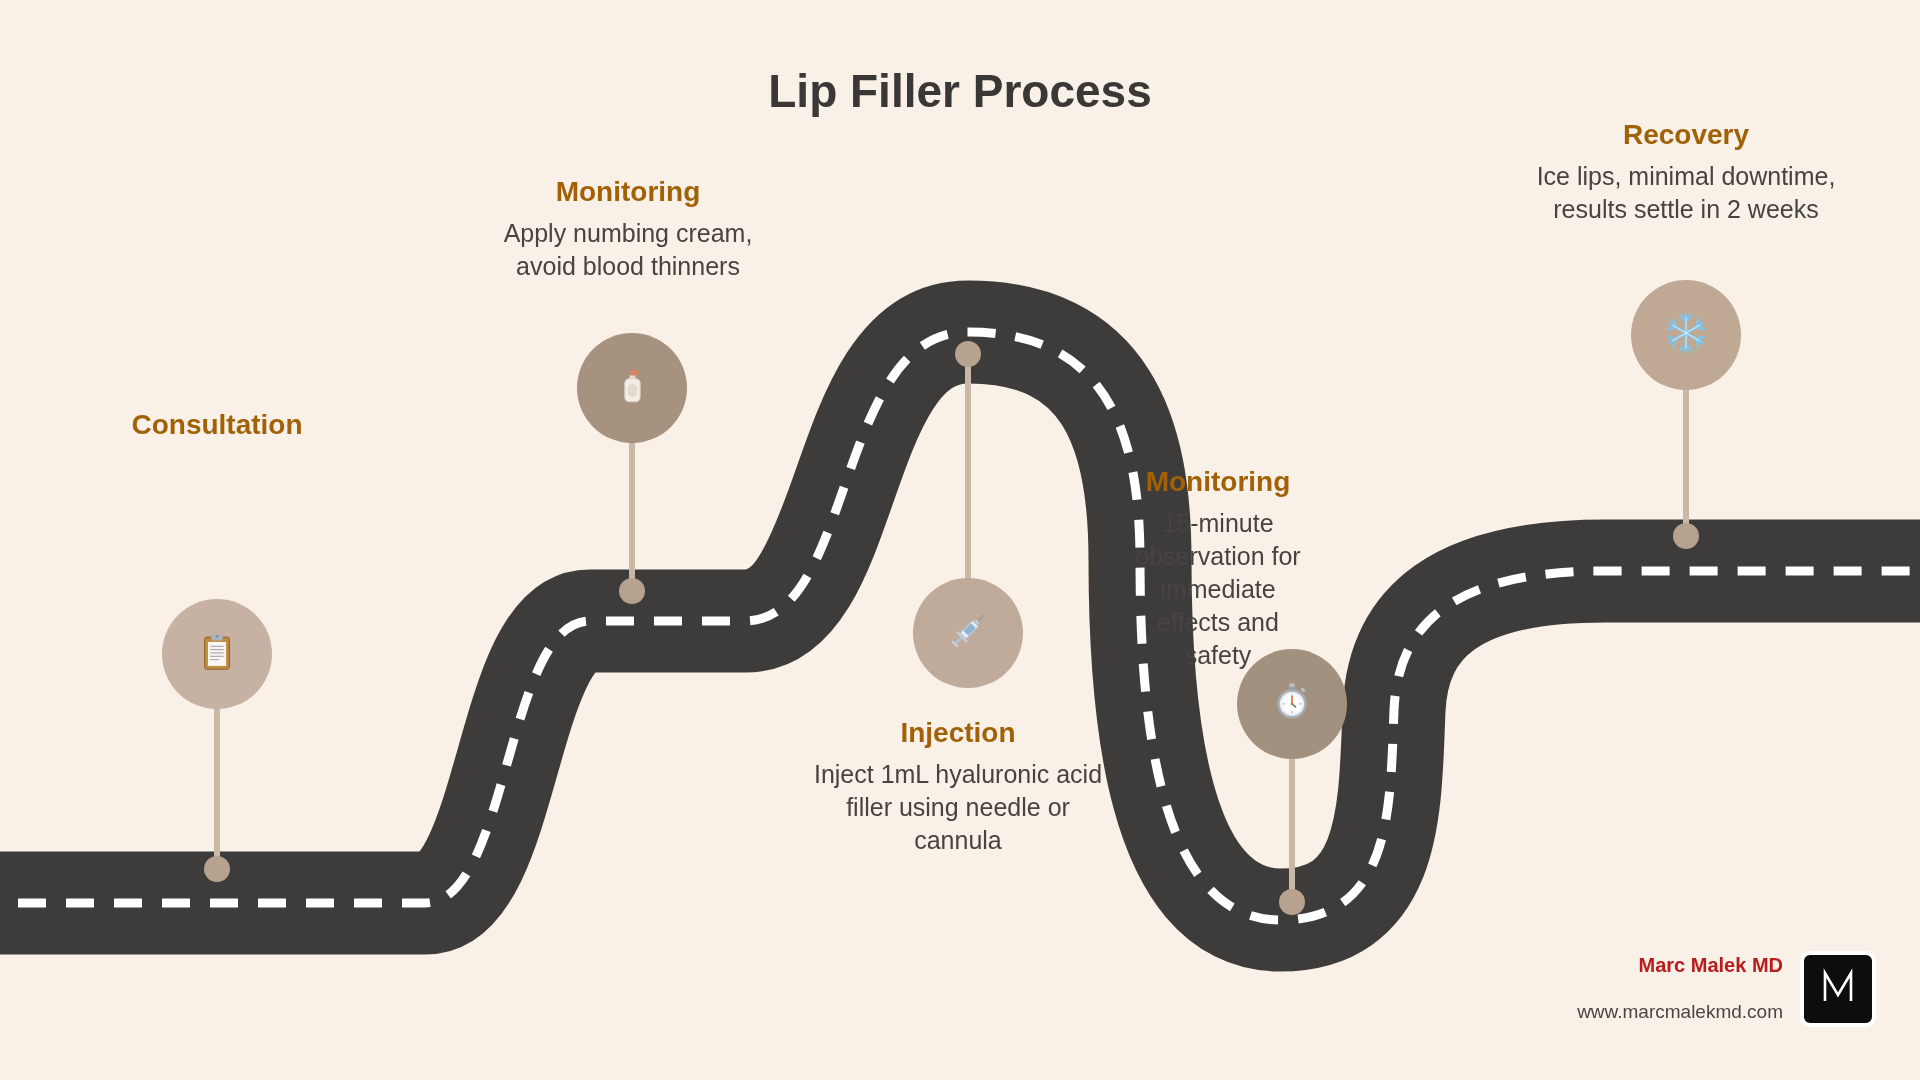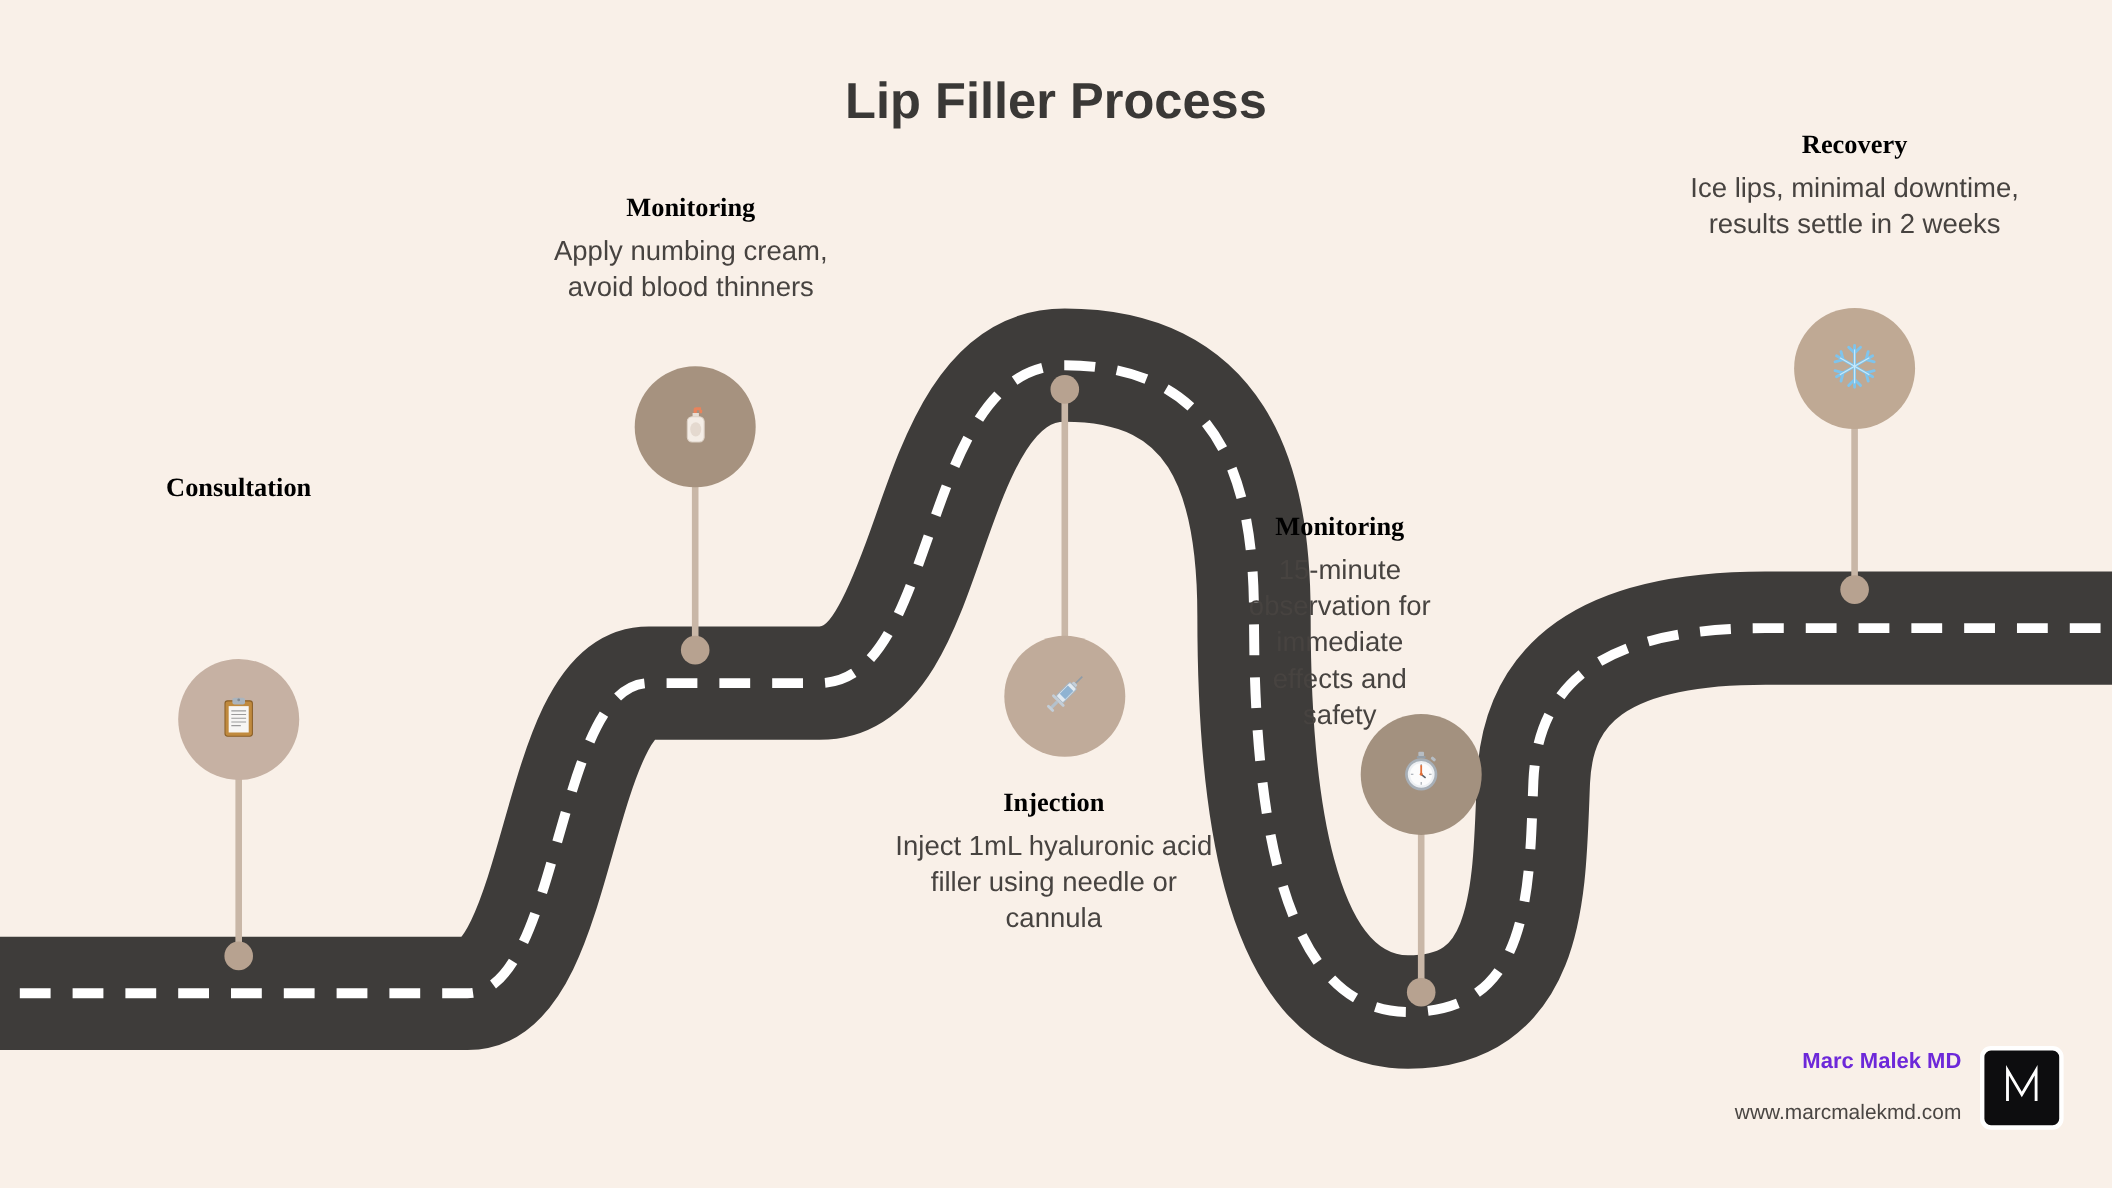--- a/index.html
+++ b/index.html
@@ -10,33 +10,33 @@
   }
   .canvas{position:absolute;inset:0;width:1920px;height:1080px;}
   svg.road-layer{position:absolute;inset:0;z-index:1;}
   .page-title{
     position:absolute;left:960px;top:64px;transform:translateX(-50%);
     font-size:46px;font-weight:bold;color:#3a3836;white-space:nowrap;z-index:5;text-align:center;
   }
   .step-text{
     position:absolute;transform:translateX(-50%);text-align:center;z-index:5;width:340px;
   }
-  .step-title{font-size:24px;font-weight:bold;color:#000000;line-height:1.2;font-family:Liberation Serif, serif;}
+  .step-title{font-size:28px;font-weight:bold;color:#a16207;line-height:1.2;}
   .step-desc{
     font-size:25px;color:#474340;line-height:33px;margin:8px auto 0 auto;
   }
   .step-circle{
     position:absolute;width:110px;height:110px;border-radius:50%;
     display:flex;align-items:center;justify-content:center;z-index:4;
   }
   .footer{
     position:absolute;right:44px;top:951px;display:flex;align-items:center;gap:17px;z-index:5;
   }
   .footer-text{text-align:right;}
-  .footer-name{font-size:20px;font-weight:bold;color:#6d28d9;line-height:1.3;}
+  .footer-name{font-size:20px;font-weight:bold;color:#b91c1c;line-height:1.3;}
   .footer-site{font-size:19px;color:#4a4643;line-height:1.5;margin-top:20px;}
   .logo-box{
     width:68px;height:68px;background:#0d0d0f;border:4px solid #ffffff;
     border-radius:10px;display:flex;align-items:center;justify-content:center;
   }
   
   .w290{max-width:290px;} .w300{max-width:300px;} .w295{max-width:295px;}
   .w195{max-width:195px;} .w310{max-width:310px;}
 </style>
 </head>
@@ -78,21 +78,21 @@
       <circle cx="217" cy="869" r="13"></circle>
       <circle cx="632" cy="591" r="13"></circle>
       <circle cx="968" cy="354" r="13"></circle>
       <circle cx="1292" cy="902" r="13"></circle>
       <circle cx="1686" cy="536" r="13"></circle>
     </g>
   </svg>
 
   <div class="page-title">Lip Filler Process</div>
 
-  <div class="step-text" style="left:217px;top:430px;text-align:center;">
+  <div class="step-text" style="left:217px;top:408px;text-align:center;">
     <div class="step-title">Consultation</div>
   </div>
   <div class="step-circle" style="left: 162px; top: 599px; background: rgb(198, 177, 163);">
     <span>
       <svg width="46" height="46" viewBox="0 0 48 48">
         <rect x="11" y="8.5" width="26" height="33.5" rx="2.5" fill="#c08a3e" stroke="#8a5f27" stroke-width="1"></rect>
         <rect x="14.5" y="13.5" width="19" height="25" fill="#f7f6f4"></rect>
         <rect x="18" y="5.5" width="12" height="6.5" rx="2" fill="#aab4bd"></rect>
         <circle cx="24" cy="7.6" r="1.3" fill="#7f8992"></circle>
         <g stroke="#9b9b9b" stroke-width="1">

